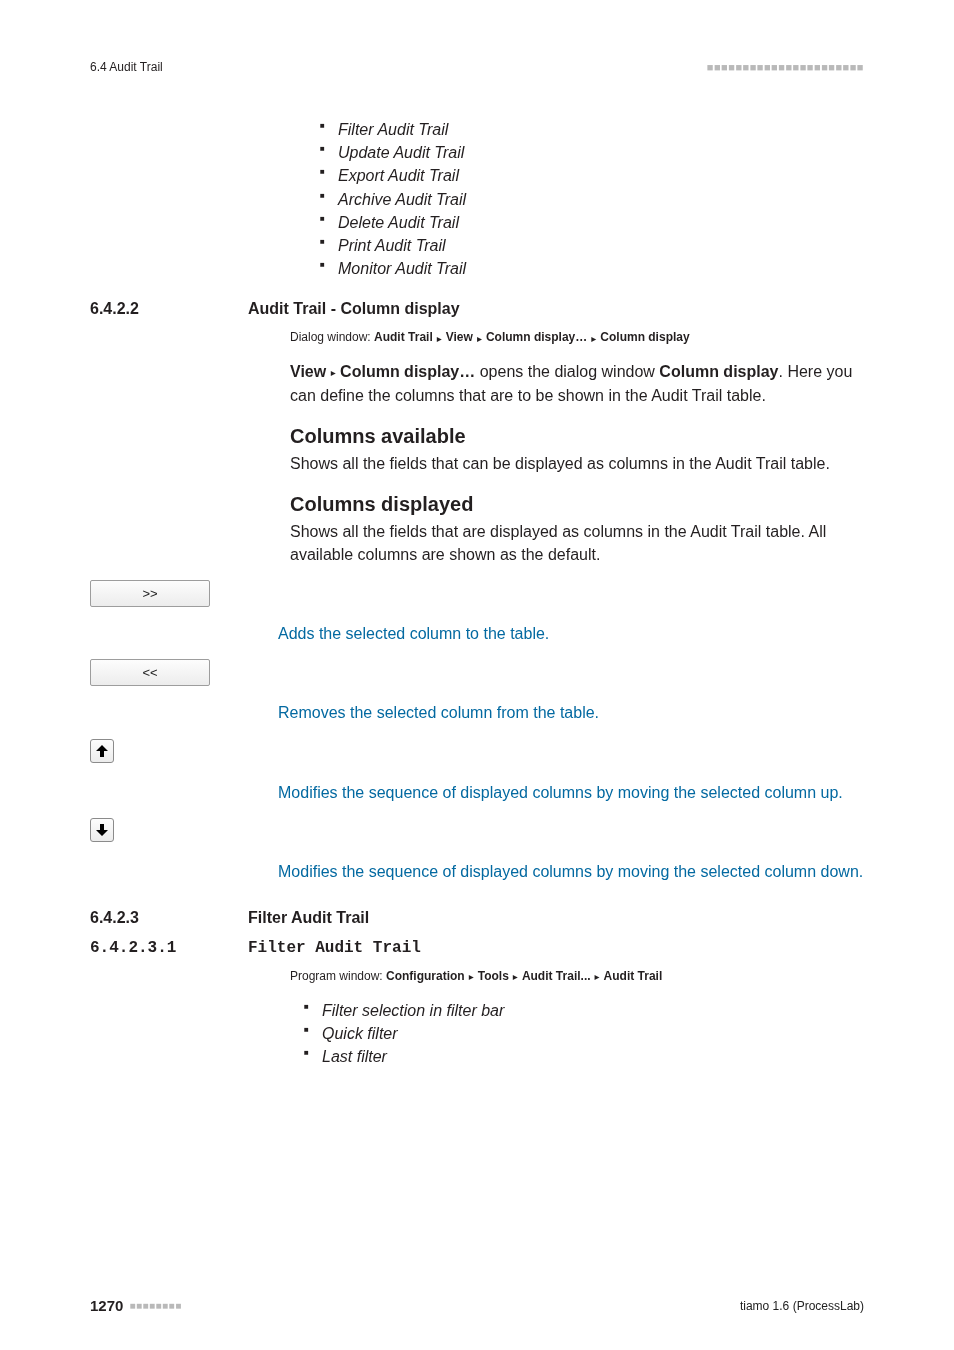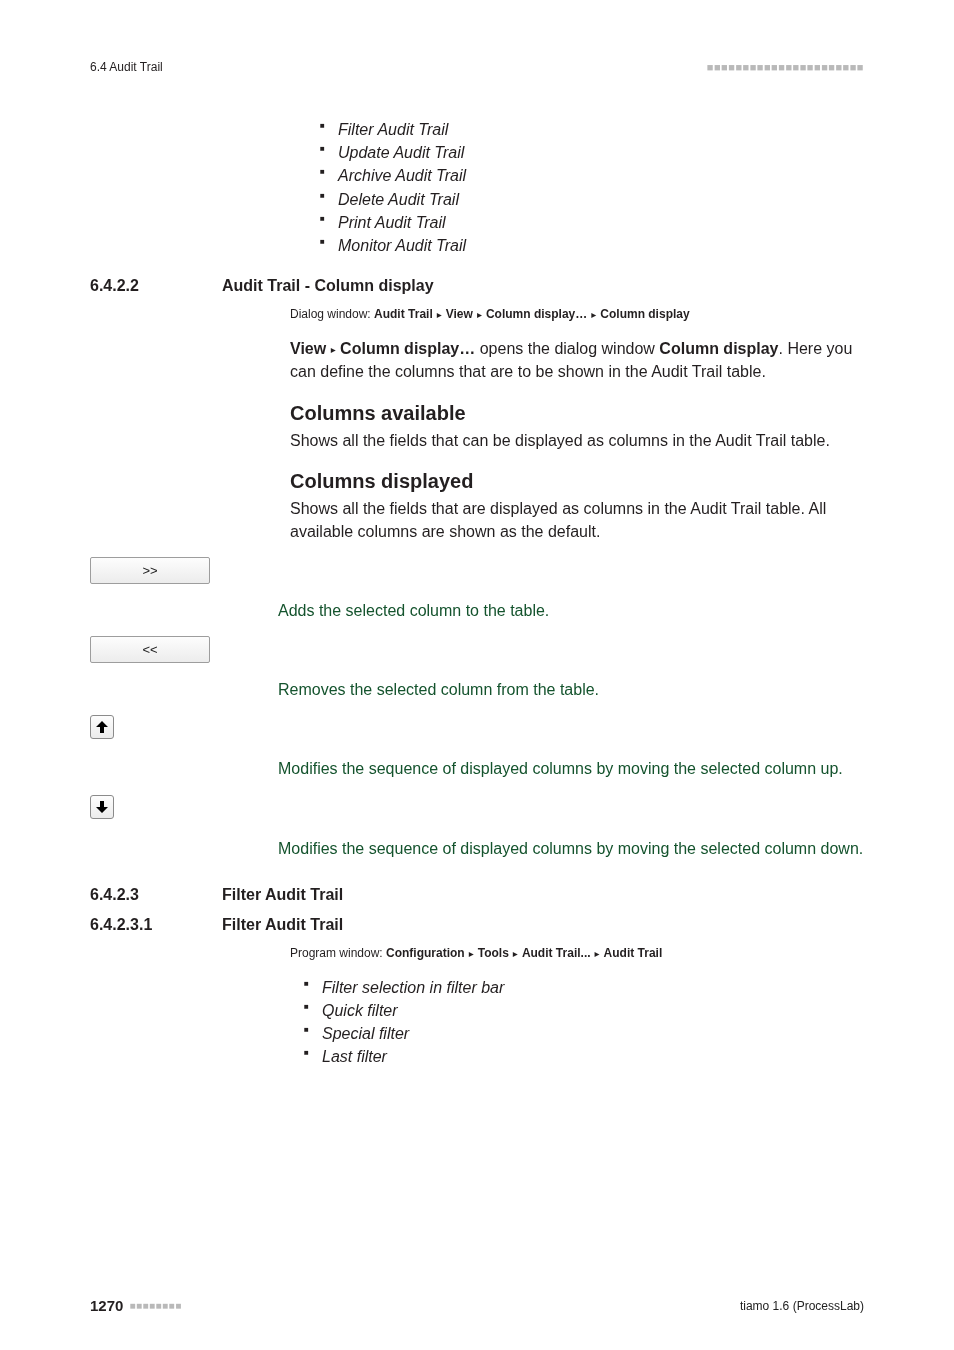--- a/index.html
+++ b/index.html
@@ -47,21 +47,21 @@
     top: 2px;
     font-size: 8px;
     font-style: normal;
     color: #231f20;
   }
   .sec-row {
     display: flex;
     align-items: flex-start;
     margin-top: 14px;
     margin-bottom: 12px;
-    gap: 24px;
+    gap: 50px;
   }
   .sec-num {
     font-weight: 700;
     font-size: 16px;
     min-width: 108px;
     color: #231f20;
   }
   .sec-title {
     font-weight: 700;
     font-size: 16px;
@@ -103,21 +103,21 @@
     flex: none;
     padding-left: 0;
     display:flex;
     flex-direction:column;
     align-items:flex-start;
   }
   .desc-col {
     flex: 1;
     font-size: 16px;
     line-height: 1.45;
-    color: #14532d;
+    color: #0369a1;
     padding-top: 42px;
   }
   .wide-btn {
     width: 120px;
     height: 27px;
     background: linear-gradient(#fdfdfd, #ececec);
     border: 1px solid #9d9d9d;
     border-radius: 2px;
     font-size: 13px;
     color: #222;
@@ -167,20 +167,21 @@
 <div class="header-row">
   <div class="header-left">6.4 Audit Trail</div>
   <div class="header-squares">■■■■■■■■■■■■■■■■■■■■■■</div>
 </div>
 
 <div class="content">
 
   <ul class="bullet-list">
     <li>Filter Audit Trail</li>
     <li>Update Audit Trail</li>
+    <li>Export Audit Trail</li>
     <li>Archive Audit Trail</li>
     <li>Delete Audit Trail</li>
     <li>Print Audit Trail</li>
     <li>Monitor Audit Trail</li>
   </ul>
 
   <div class="sec-row">
     <div class="sec-num">6.4.2.2</div>
     <div class="sec-title">Audit Trail - Column display</div>
   </div>
@@ -237,33 +238,32 @@
       </div>
     </div>
     <div class="desc-col">Modifies the sequence of displayed columns by moving the selected column down.</div>
   </div>
 
   <div class="sec-row" style="margin-top:26px;">
     <div class="sec-num">6.4.2.3</div>
     <div class="sec-title">Filter Audit Trail</div>
   </div>
 
-  <div class="sec-row" style="margin-top:10px;">
+  <div class="sec-row" style="margin-top:10px;font-family:Liberation Mono, monospace;">
     <div class="sec-num">6.4.2.3.1</div>
     <div class="sec-title">Filter Audit Trail</div>
   </div>
 
   <div class="indent-block">
     <div class="breadcrumb">
       <span>Program window: </span><b class="path">Configuration</b><span class="sep triangle">▸</span><b class="path">Tools</b><span class="sep triangle">▸</span><b class="path">Audit Trail...</b><span class="sep triangle">▸</span><b class="path">Audit Trail</b>
     </div>
     <ul class="bullet-list" style="margin-left:14px;">
       <li>Filter selection in filter bar</li>
       <li>Quick filter</li>
-      <li>Special filter</li>
       <li>Last filter</li>
     </ul>
   </div>
 
 </div>
 
 <div class="footer-row">
   <div class="footer-left">
     <span class="page-num">1270</span>
     <span class="footer-squares">■■■■■■■■</span>

